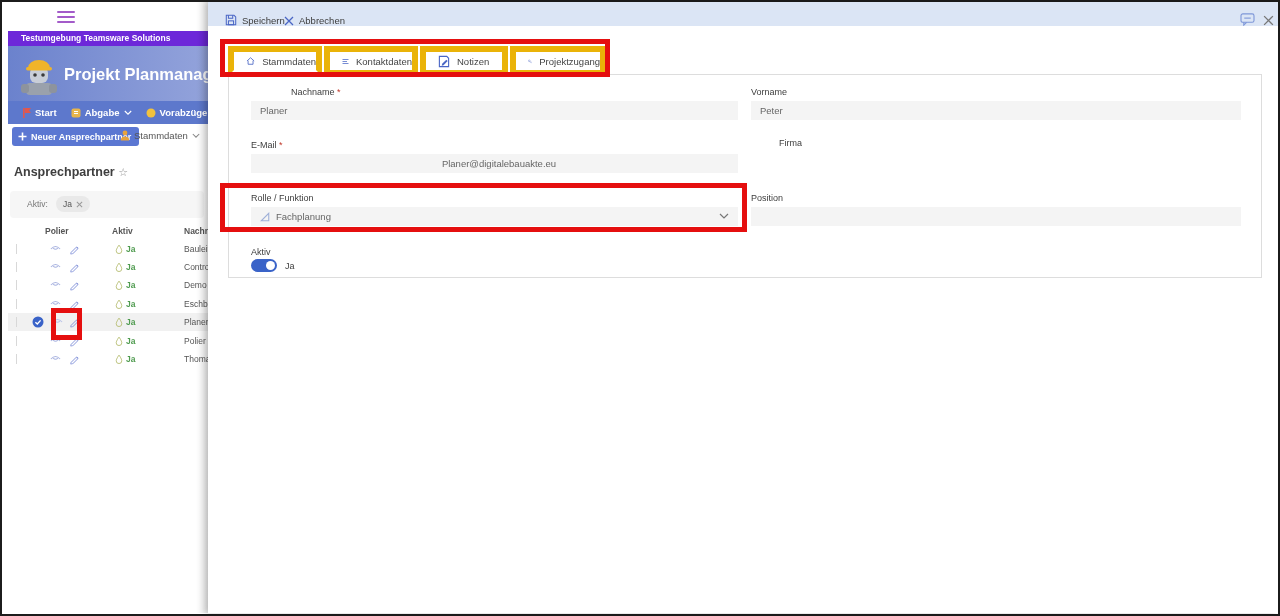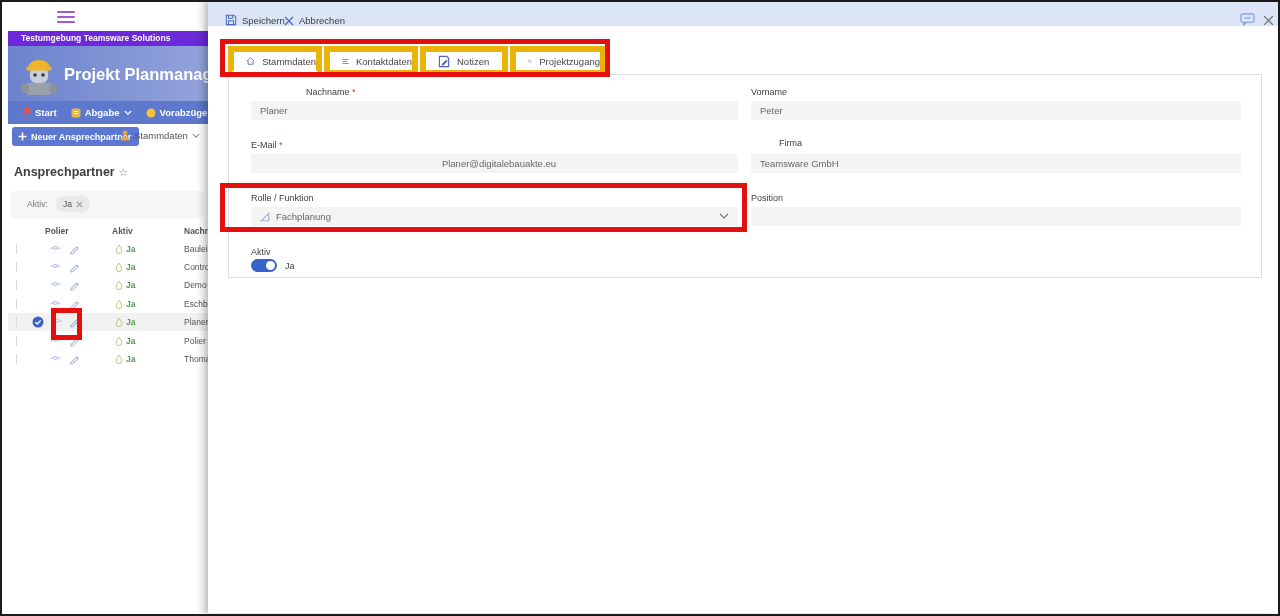--- a/index.html
+++ b/index.html
@@ -386,33 +386,32 @@
     <div class="tab" style="left:302px; width:96px;">
       <svg width="14" height="13" viewBox="0 0 15 14">
         <circle cx="4.5" cy="4.5" r="3" fill="none" stroke="#4a66c5" stroke-width="1.3"></circle>
         <path d="M6.8 6.8 L13 13 M10.5 10.5 l1.8-1.8 M8.6 8.6 l1.8-1.8" fill="none" stroke="#4a66c5" stroke-width="1.3"></path>
       </svg>
       <span>Projektzugang</span>
     </div>
 
     <div class="form-panel">
 
-      <span class="flabel" style="left:37px; top:12px;padding-left:40px;">
+      <span class="flabel" style="left:22px; top:12px;padding-left:40px;">
         <span>Nachname</span> <span class="req">*</span>
       </span>
       <div class="finput" style="left:22px; top:26px; width:487px;"><span>Planer</span></div>
       <span class="flabel" style="left:522px; top:12px;">Vorname</span>
       <div class="finput" style="left:522px; top:26px; width:490px;"><span>Peter</span></div>
 
       <span class="flabel" style="left:22px; top:65px;">
         <span>E-Mail</span> <span class="req">*</span>
       </span>
       <div class="finput" style="left:22px; top:79px; width:487px;text-align:center;"><span>Planer@digitalebauakte.eu</span></div>
       <span class="flabel" style="left:522px; top:63px;padding-left:28px;">Firma</span>
-      <div class="finput" style="left:522px; top:79px; width:490px;"><span>Teamsware GmbH</span></div>
 
       <span class="flabel" style="left:22px; top:118px;">Rolle / Funktion</span>
       <div class="finput" style="left:22px; top:132px; width:487px;">
         <svg class="abs" style="left:9px; top:5px;" width="10" height="10" viewBox="0 0 12 12">
           <path d="M1.5 10.5 L10.5 10.5 L10.5 1.5 Z" fill="none" stroke="#9fb0d8" stroke-width="1.3"></path>
         </svg>
         <span style="padding-left:16px;">Fachplanung</span>
         <svg class="chev" width="10" height="7" viewBox="0 0 10 7">
           <polyline points="1,1 5,5 9,1" fill="none" stroke="#777" stroke-width="1.2"></polyline>
         </svg>

